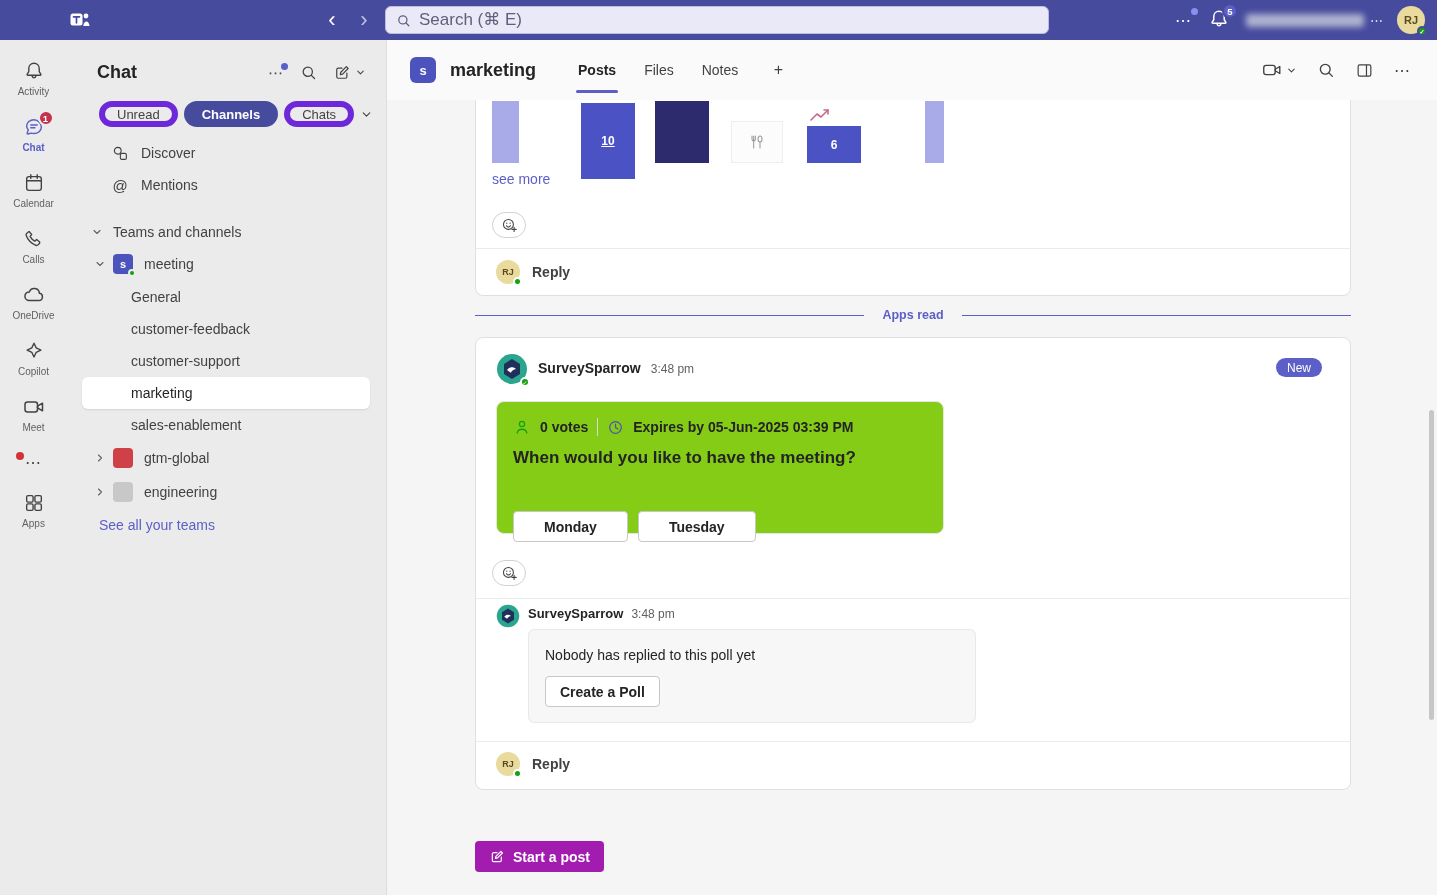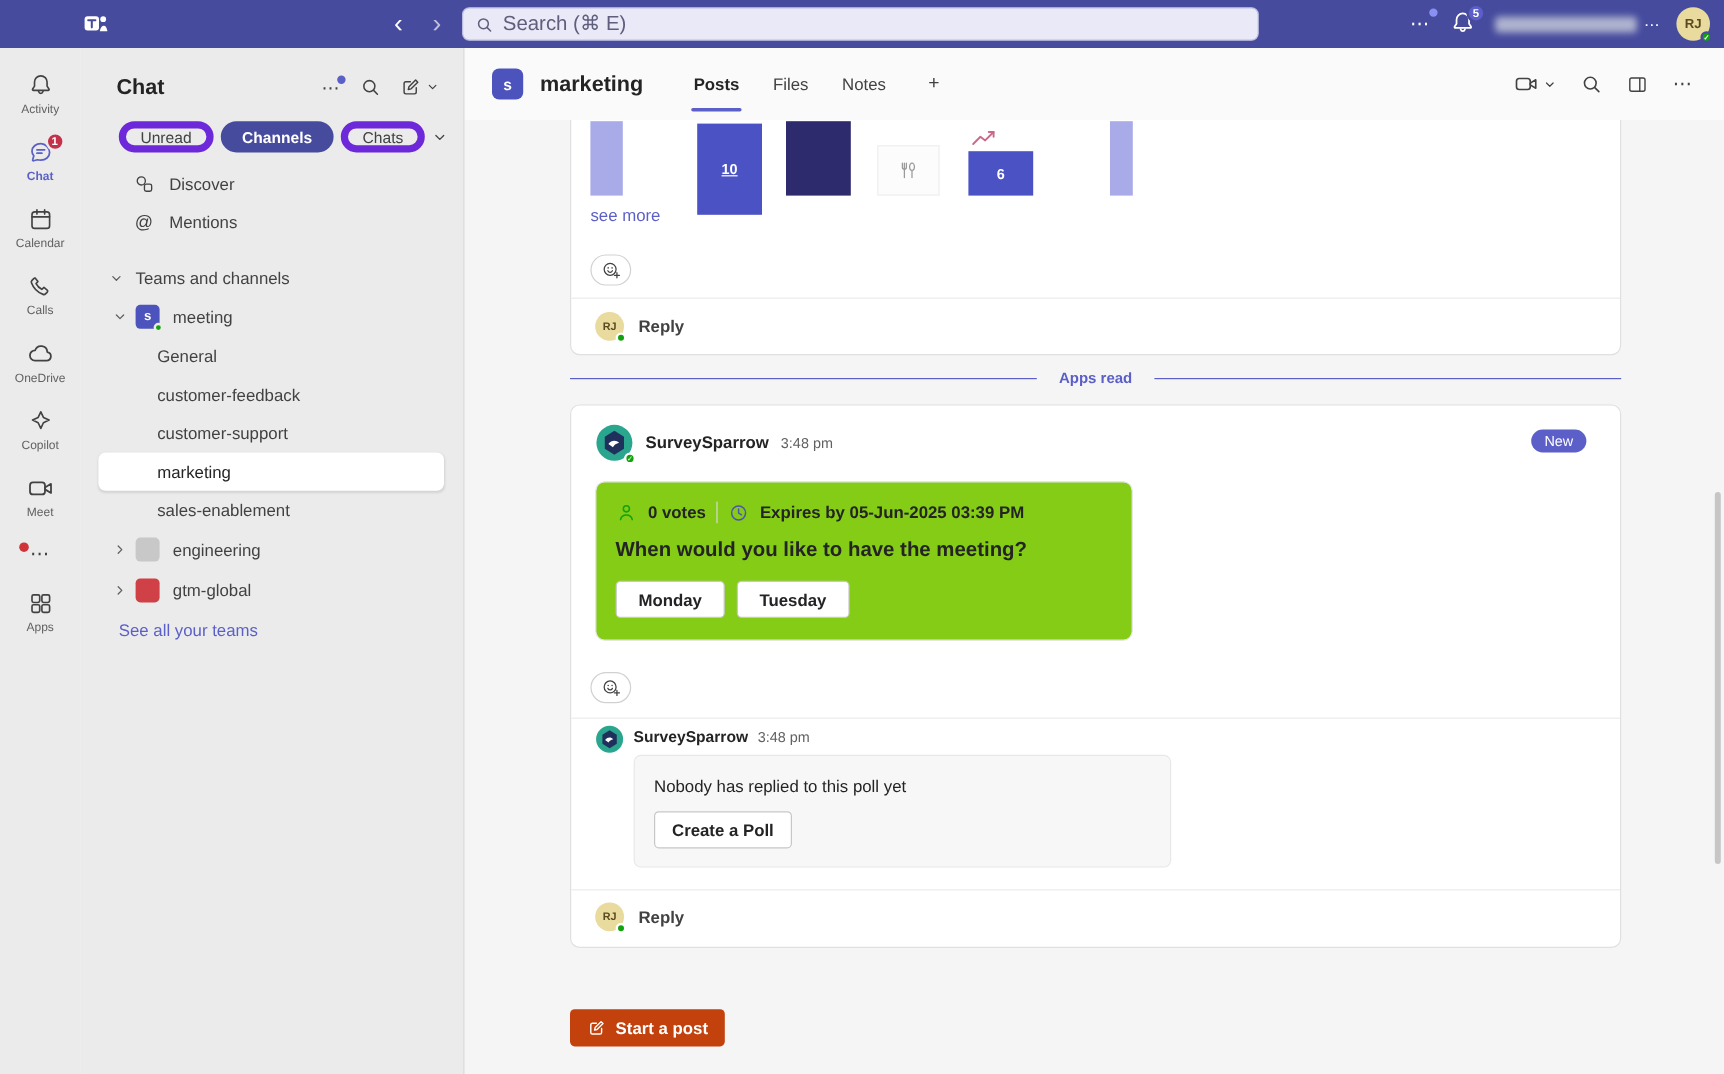--- a/index.html
+++ b/index.html
@@ -139,38 +139,38 @@
   .new-badge { position:absolute; right:28px; top:20px; background:#5b5fc7; color:#fff; font-size:12px; padding:2.5px 11px;
                border-radius:11px; }
 
   .poll-box { position:absolute; left:20px; top:63px; width:448px; height:133px; background:#84cc16; border:1px solid #e5e5e5;
               border-radius:8px; }
   .poll-meta { position:absolute; left:16px; top:16px; display:flex; align-items:center; gap:9px; }
   .poll-meta .v-sep { width:1px; height:18px; background:#d8d8d8; }
   .poll-meta .meta-text { font-size:14px; font-weight:bold; color:#242424; }
   .poll-question { position:absolute; left:16px; top:46px; font-size:17px; font-weight:bold; color:#242424; }
   .poll-options { position:absolute; left:16px; top:82px; display:flex; gap:10px; }
-  .opt-btn { height:31px; padding:0 18px; background:#fff; border:1px solid #c7c7c7; border-radius:4px; font-size:14px;
-             font-weight:bold; color:#242424; cursor:pointer; font-family:"Liberation Sans", sans-serif; }
+  .opt-btn { height:31px; padding:0 30px; background:#fff; border:1px solid #c7c7c7; border-radius:4px; font-size:14px;
+             font-weight:bold; color:#242424; cursor:pointer; font-family:"Liberation Sans", sans-serif;margin-top:27px; }
 
   .card-poll .react-btn { top:222px; }
   .card-poll .div-1 { top:260px; }
   .thread-avatar { position:absolute; left:20px; top:266px; width:24px; height:24px; }
   .thread-author-row { position:absolute; left:52px; top:268px; display:flex; align-items:baseline; gap:8px; }
   .thread-author { font-size:13px; font-weight:bold; color:#242424; }
   .thread-bubble { position:absolute; left:52px; top:291px; width:448px; height:94px; background:#f7f7f7; border:1px solid #e8e8e8;
                    border-radius:6px; }
   .thread-text { position:absolute; left:16px; top:17px; font-size:14px; color:#242424; }
   .create-poll-btn { position:absolute; left:16px; top:46px; height:31px; padding:0 14px; background:#fff; border:1px solid #c7c7c7;
                      border-radius:4px; font-size:14px; font-weight:bold; color:#242424; cursor:pointer;
                      font-family:"Liberation Sans", sans-serif; }
   .card-poll .div-2 { top:403px; }
   .card-poll .reply-row { top:414px; }
 
-  .start-post { position:absolute; left:88px; top:741px; height:31px; padding:0 14px; background:#c2410c; border:none;
+  .start-post { position:absolute; left:88px; top:741px; height:31px; padding:0 14px; background:#a21caf; border:none;
                 border-radius:4px; color:#fff; font-size:14px; font-weight:bold; display:flex; align-items:center; gap:8px;
                 cursor:pointer; font-family:"Liberation Sans", sans-serif; }
   .scroll-thumb { position:absolute; right:3px; top:370px; width:5px; height:310px; border-radius:3px; background:#c6c6c6; }
 
   svg { display:block; }
 </style>
 </head>
 <body>
 
 <div class="screen">
@@ -391,32 +391,32 @@
     <div class="sb-channel">
       <span>sales-enablement</span>
     </div>
 
     <div class="sb-team">
       <span class="chev">
         <svg width="12" height="12" viewBox="0 0 24 24" fill="none" stroke="currentColor" stroke-width="2.2" stroke-linecap="round" stroke-linejoin="round">
             <path d="M9 6l6 6-6 6"></path>
           </svg>
       </span>
-      <span class="team-avatar eng"></span>
-      <span>engineering</span>
+      <span class="team-avatar gtm"></span>
+      <span>gtm-global</span>
     </div>
 
     <div class="sb-team">
       <span class="chev">
         <svg width="12" height="12" viewBox="0 0 24 24" fill="none" stroke="currentColor" stroke-width="2.2" stroke-linecap="round" stroke-linejoin="round">
             <path d="M9 6l6 6-6 6"></path>
           </svg>
       </span>
-      <span class="team-avatar gtm"></span>
-      <span>gtm-global</span>
+      <span class="team-avatar eng"></span>
+      <span>engineering</span>
     </div>
 
     <a class="sb-seeall">See all your teams</a>
   </aside>
 
   <main class="main">
 
     <div class="ch-header">
       <span class="ch-avatar">
         <span>s</span>

